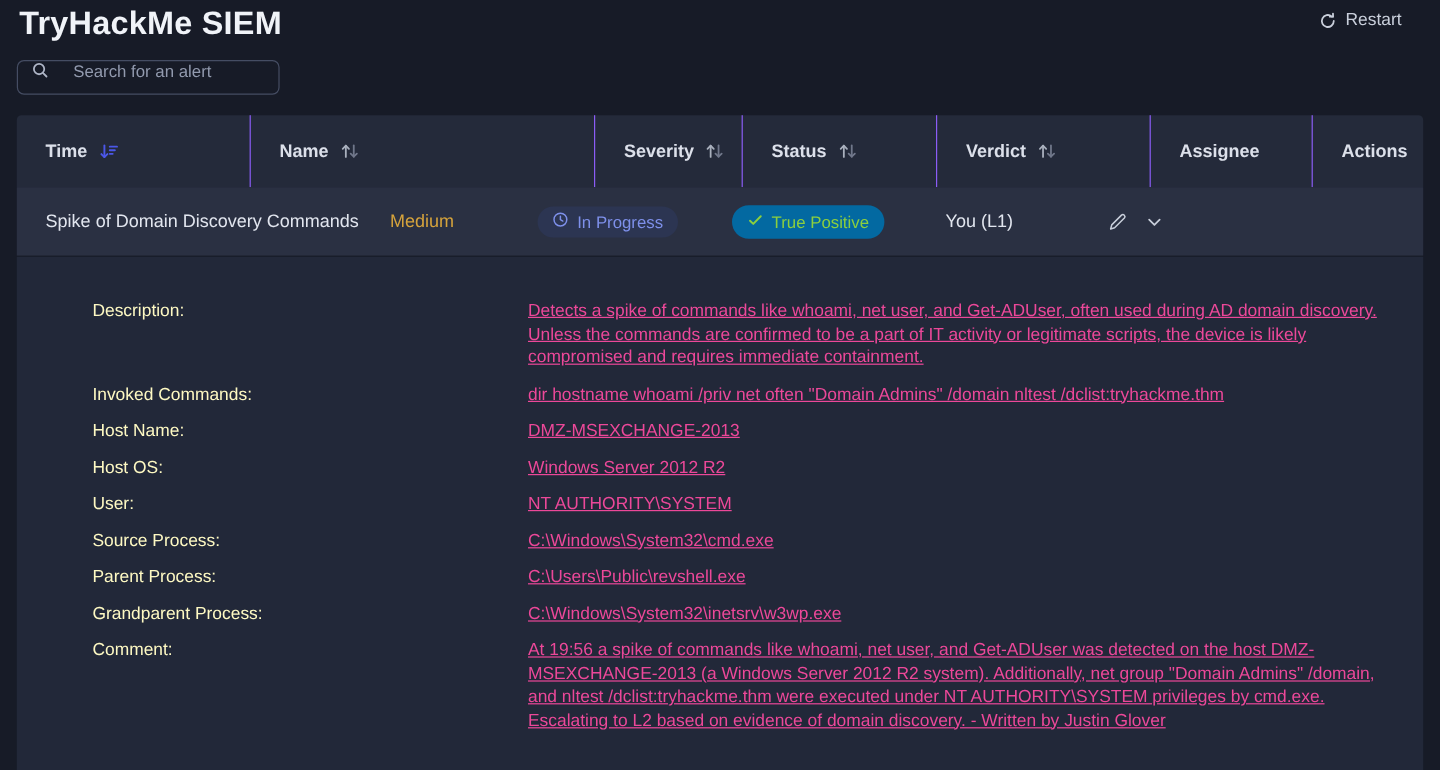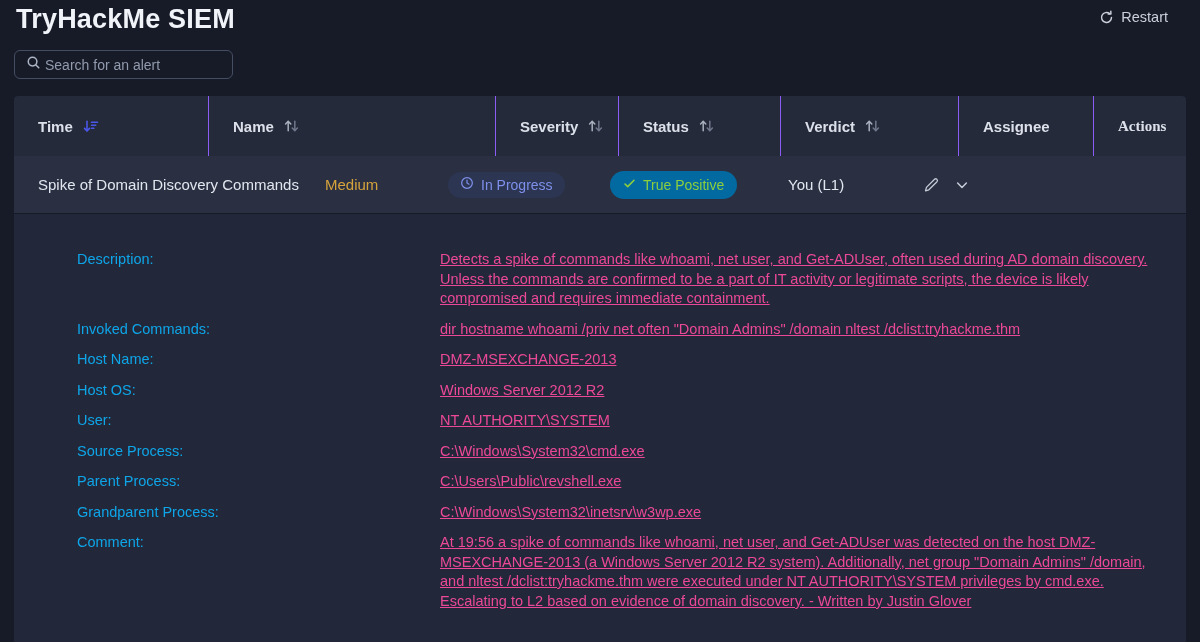--- a/index.html
+++ b/index.html
@@ -17,21 +17,21 @@
   .restart-btn {
     display: flex; align-items: center; gap: 7px; margin-top: 5px; margin-right: 16px;
     background: none; border: none; cursor: pointer;
     color: #c9cfdb; font-size: 14.5px; font-family: inherit;
   }
   .restart-btn svg { display: block; }
 
   
   .search-wrap { margin: 15px 0 0 14px; }
   .search-box {
-    display: flex; align-items: center; gap: 4px;
+    display: flex; align-items: flex-start; gap: 20px;
     width: 219px; height: 29px; padding: 0 10px 0 11px;
     border: 1px solid #454d63; border-radius: 6px; background: transparent;
   }
   .search-box input {
     flex: 1; background: transparent; border: none; outline: none;
     color: #dfe3ed; font-size: 14px; font-family: inherit; min-width: 0;
   }
   .search-box input::placeholder { color: #929aae; }
 
   
@@ -48,42 +48,42 @@
   .th + .th { border-left: 1px solid #8b5cf6; }
   .trow { display: flex; height: 57px; background: #2a3042; }
   .td { display: flex; align-items: center; padding-left: 24px; font-size: 15px; color: #e2e6ef; }
 
   .c0 { width: 194px; }
   .c1 { width: 287px; }
   .c2 { width: 123px; }
   .c3 { width: 162px; }
   .c4 { width: 178px; }
   .c5 { width: 135px; }
-  .c6 { width: 74px; font-family: Liberation Serif, serif; }
+  .c6 { width: 74px; }
 
   .sev { font-size: 15px; }
 
   .badge {
     display: inline-flex; align-items: center; gap: 7px;
     height: 26px; padding: 0 12px; border-radius: 14px; font-size: 14px;
   }
   .badge-status { background: #2c3552; }
   .badge-verdict { background: #0369a1; height: 28px; padding: 0 13px; }
 
   .actions-cell { gap: 15px; }
   .icon-btn { display: inline-flex; cursor: pointer; }
 
   
   .details {
     flex: 1; background: #222839; margin-top: 1px;
     padding: 36px 35px 20px 63px;
     display: grid; grid-template-columns: 363px 1fr;
     row-gap: 11px; align-content: start;
   }
-  .dlabel { font-size: 14.5px; color: #0ea5e9; line-height: 19.5px; }
+  .dlabel { font-size: 14.5px; color: #fef9c3; line-height: 19.5px; }
   .dvalue { font-size: 14.5px; color: #ec4899; line-height: 19.5px; max-width: 715px; text-decoration: underline; }
 </style>
 </head>
 <body>
 
 <div class="app">
 
   <div class="topbar">
     <div class="title">TryHackMe SIEM</div>
     <button class="restart-btn">

